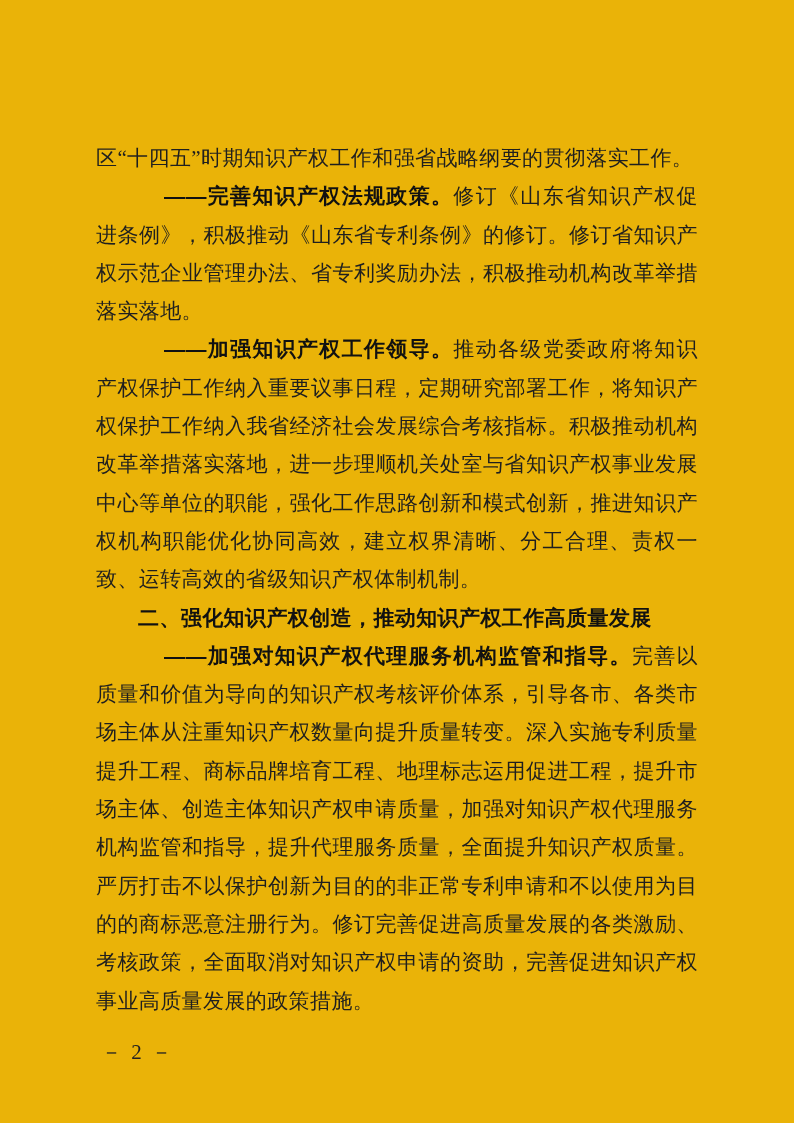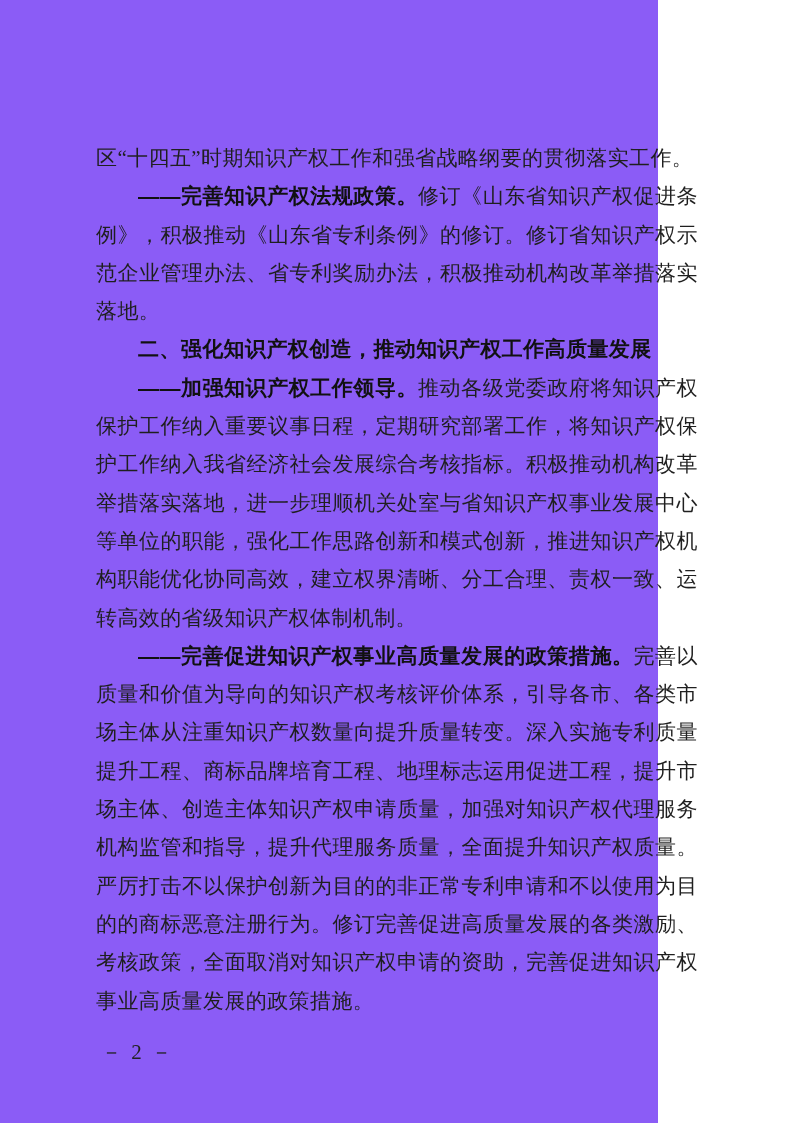--- a/index.html
+++ b/index.html
@@ -4,23 +4,23 @@
 <style>
   * { margin: 0; padding: 0; box-sizing: border-box; }
   html, body {
     width: 794px;
     height: 1123px;
     background: #ffffff;
     overflow: hidden;
   }
   .page {
     position: relative;
-    width: 658px;
+    width: 794px;
     height: 1123px;
-    background: #8b5cf6;
+    background: #eab308;
     font-family: "Liberation Serif", "DejaVu Serif", serif;
     color: #1a1a1a;
   }
   .content {
     position: absolute;
     left: 96px;
     top: 139px;
     width: 602px;
   }
   .para {
@@ -32,20 +32,21 @@
     letter-spacing: 0.4px;
     color: #1f1f1f;
   }
   .para.no-indent {
     text-indent: 0;
   }
   .lead {
     font-weight: 700;
     font-family: "Liberation Sans", "DejaVu Sans", sans-serif;
     color: #111111;
+    margin-left: 26px;
   }
   .heading {
     font-weight: 700;
     font-family: "Liberation Sans", "DejaVu Sans", sans-serif;
     color: #111111;
   }
   .footer {
     position: absolute;
     left: 101px;
     top: 1038px;
@@ -58,22 +59,22 @@
 </head>
 <body>
 
 <div class="page">
   <div class="content">
 
     <p class="para no-indent"><span>区“十四五”时期知识产权工作和强省战略纲要的贯彻落实工作。</span></p>
 
     <p class="para"><span class="lead">——完善知识产权法规政策。</span><span>修订《山东省知识产权促进条例》，积极推动《山东省专利条例》的修订。修订省知识产权示范企业管理办法、省专利奖励办法，积极推动机构改革举措落实落地。</span></p>
 
+    <p class="para"><span class="lead">——加强知识产权工作领导。</span><span>推动各级党委政府将知识产权保护工作纳入重要议事日程，定期研究部署工作，将知识产权保护工作纳入我省经济社会发展综合考核指标。积极推动机构改革举措落实落地，进一步理顺机关处室与省知识产权事业发展中心等单位的职能，强化工作思路创新和模式创新，推进知识产权机构职能优化协同高效，建立权界清晰、分工合理、责权一致、运转高效的省级知识产权体制机制。</span></p>
+
     <p class="para heading"><span>二、强化知识产权创造，推动知识产权工作高质量发展</span></p>
 
-    <p class="para"><span class="lead">——加强知识产权工作领导。</span><span>推动各级党委政府将知识产权保护工作纳入重要议事日程，定期研究部署工作，将知识产权保护工作纳入我省经济社会发展综合考核指标。积极推动机构改革举措落实落地，进一步理顺机关处室与省知识产权事业发展中心等单位的职能，强化工作思路创新和模式创新，推进知识产权机构职能优化协同高效，建立权界清晰、分工合理、责权一致、运转高效的省级知识产权体制机制。</span></p>
-
-    <p class="para"><span class="lead">——完善促进知识产权事业高质量发展的政策措施。</span><span>完善以质量和价值为导向的知识产权考核评价体系，引导各市、各类市场主体从注重知识产权数量向提升质量转变。深入实施专利质量提升工程、商标品牌培育工程、地理标志运用促进工程，提升市场主体、创造主体知识产权申请质量，加强对知识产权代理服务机构监管和指导，提升代理服务质量，全面提升知识产权质量。严厉打击不以保护创新为目的的非正常专利申请和不以使用为目的的商标恶意注册行为。修订完善促进高质量发展的各类激励、考核政策，全面取消对知识产权申请的资助，完善促进知识产权事业高质量发展的政策措施。</span></p>
+    <p class="para"><span class="lead">——加强对知识产权代理服务机构监管和指导。</span><span>完善以质量和价值为导向的知识产权考核评价体系，引导各市、各类市场主体从注重知识产权数量向提升质量转变。深入实施专利质量提升工程、商标品牌培育工程、地理标志运用促进工程，提升市场主体、创造主体知识产权申请质量，加强对知识产权代理服务机构监管和指导，提升代理服务质量，全面提升知识产权质量。严厉打击不以保护创新为目的的非正常专利申请和不以使用为目的的商标恶意注册行为。修订完善促进高质量发展的各类激励、考核政策，全面取消对知识产权申请的资助，完善促进知识产权事业高质量发展的政策措施。</span></p>
 
   </div>
 
   <div class="footer">－ 2 －</div>
 </div>
 
 </body></html>

